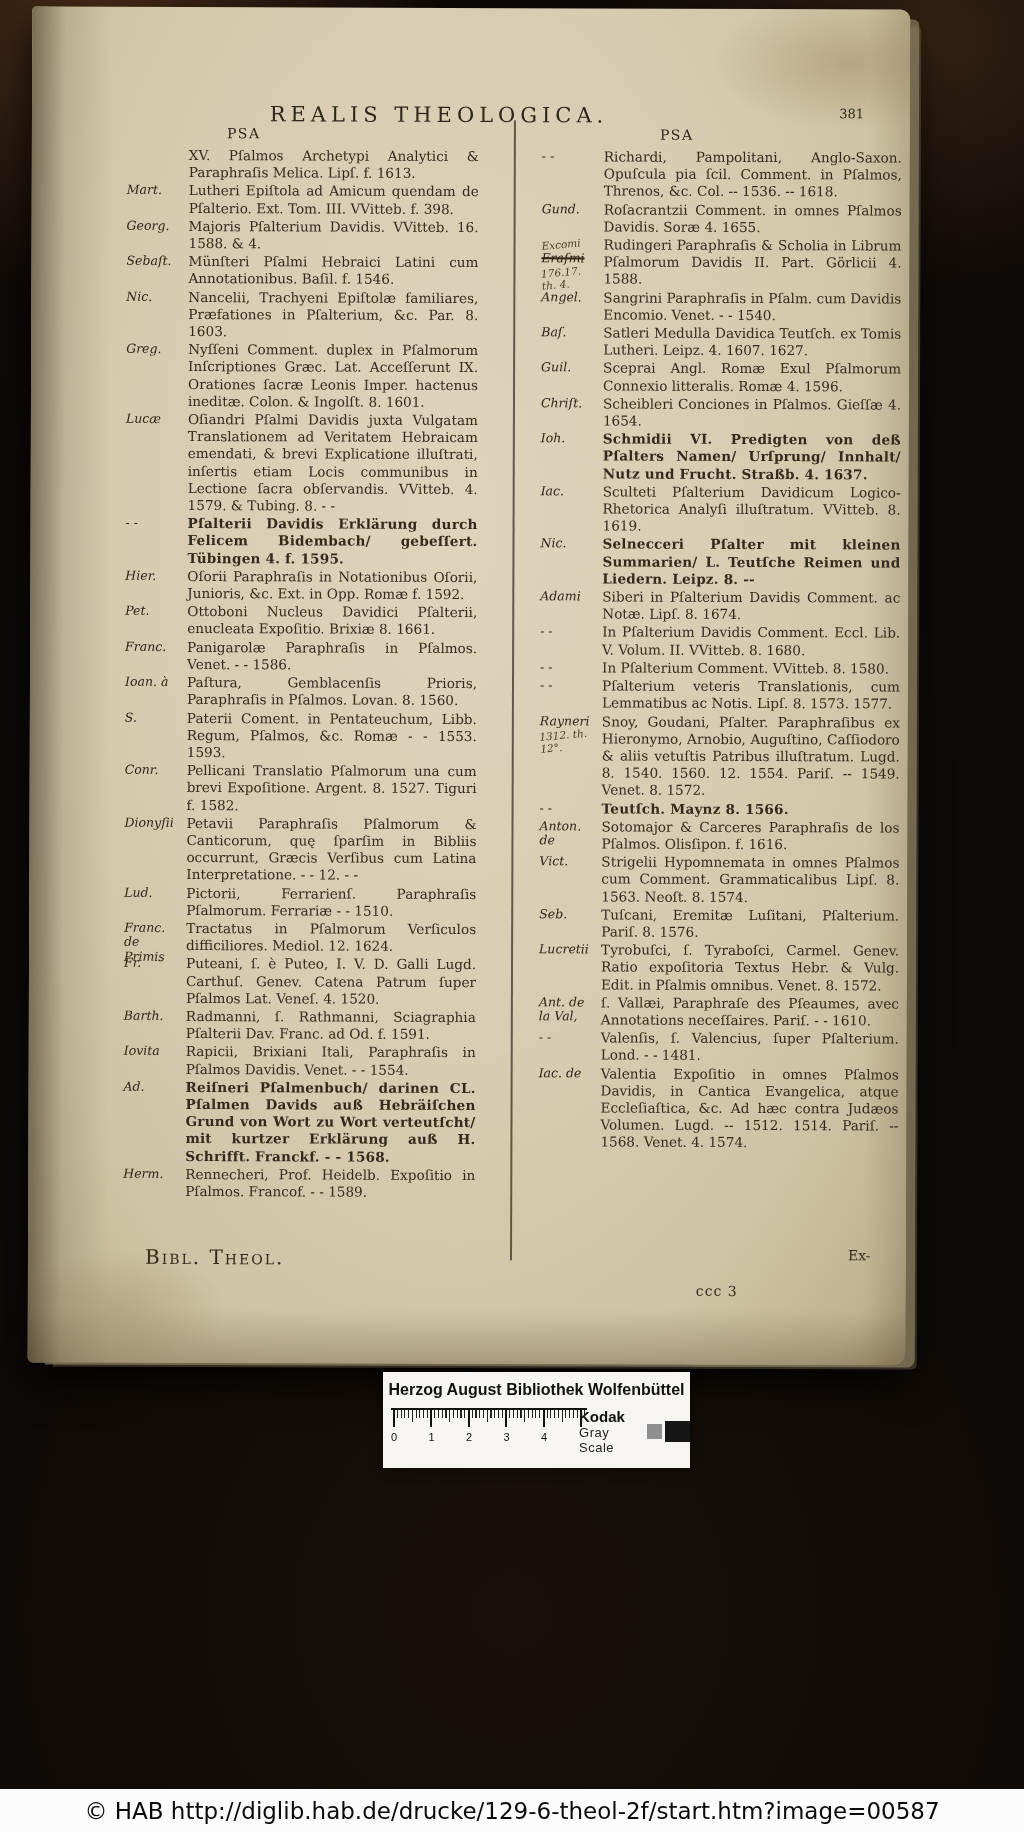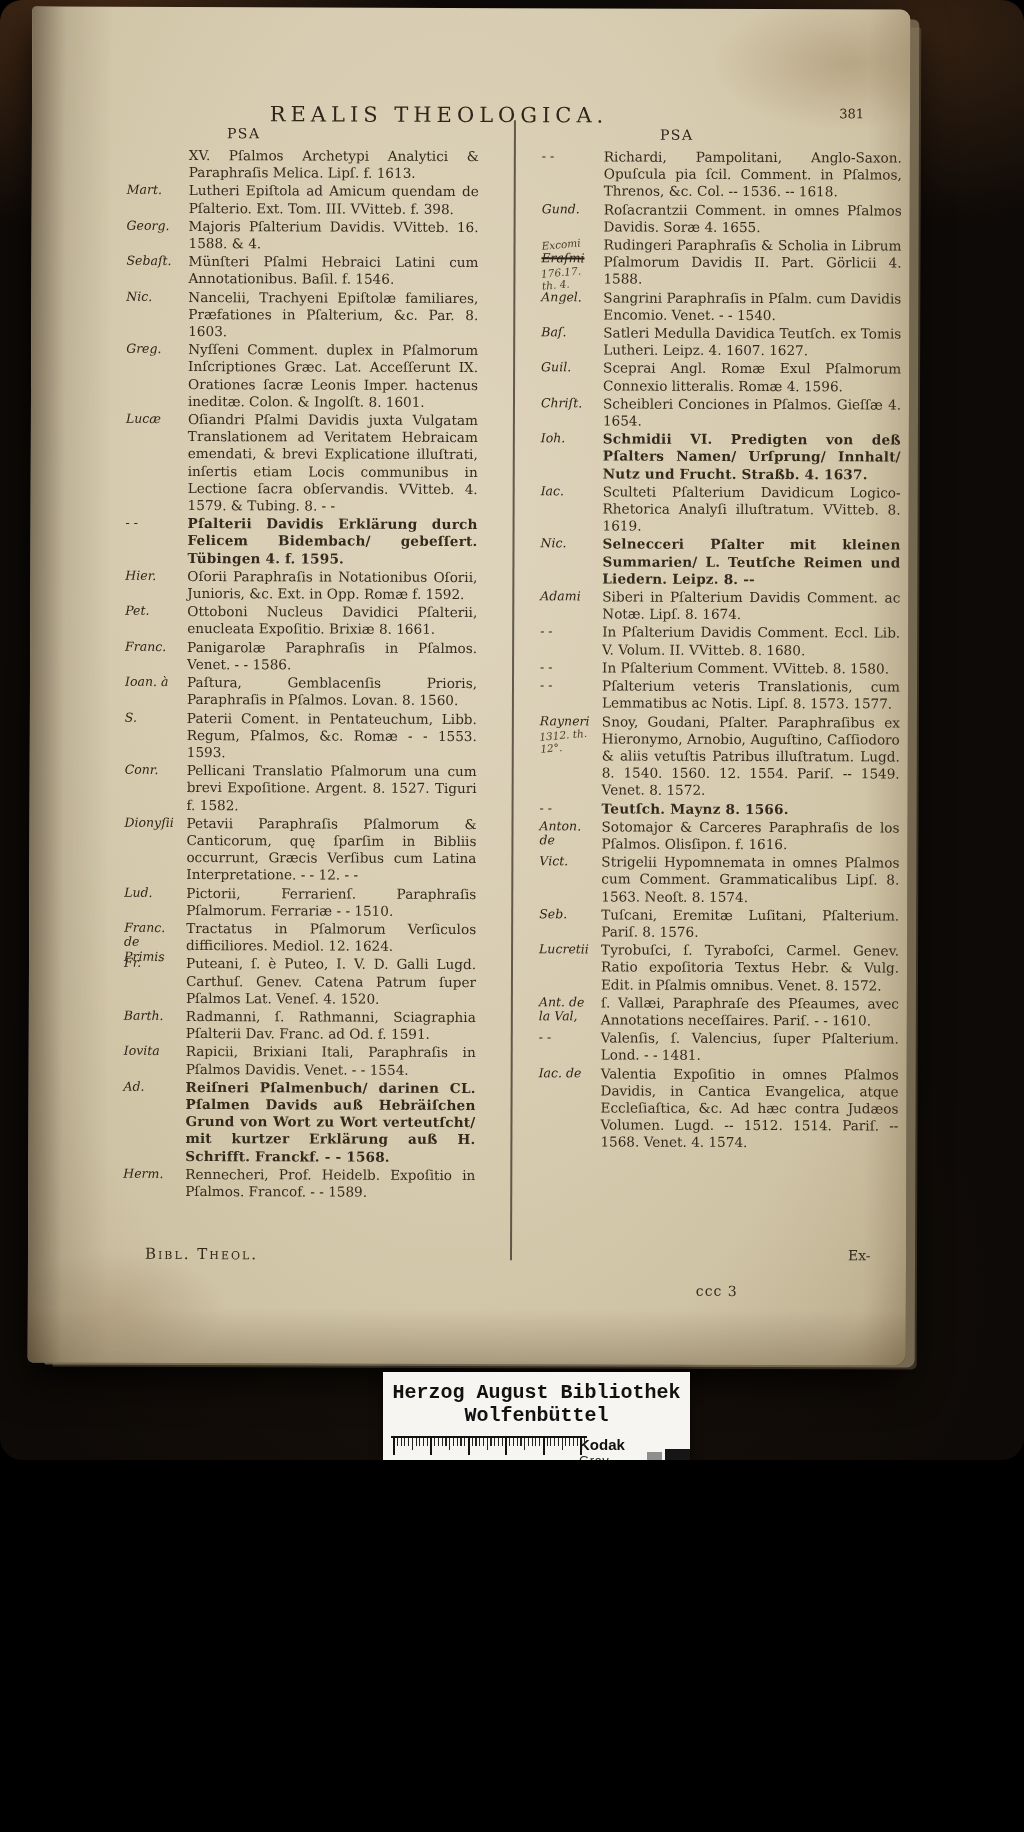--- a/index.html
+++ b/index.html
@@ -1,24 +1,23 @@
 <!DOCTYPE html>
 <html><head>
 <meta charset="utf-8">
 <style>
   html,body{margin:0;padding:0;background:#000;}
   .photo{
-    position:relative;width:1024px;height:1460px;overflow:hidden;
+    position:relative;width:1024px;height:1832px;overflow:hidden;
     font-family:"DejaVu Serif",serif;
     background:
       radial-gradient(ellipse 55% 25% at 10% 1%, rgba(146,88,45,0.45), transparent 60%),
       radial-gradient(ellipse 50% 22% at 90% 2%, rgba(125,78,40,0.35), transparent 60%),
       radial-gradient(ellipse 70% 40% at 50% 88%, rgba(55,38,22,0.25), transparent 70%),
       #0e0a07;
-    border-radius: 22px;
   }
   
   .book-page{
     position:absolute;left:30px;top:8px;width:878px;height:1356px;
     background:radial-gradient(ellipse at 48% 38%, #ded4bc 0%, #d8cdb2 45%, #cfc3a5 75%, #c0b393 92%, #ab9d7c 100%);
     border-radius:4px 10px 12px 5px;
     box-shadow:
       13px 6px 0 -4px rgba(156,142,112,0.6),
       18px 11px 0 -7px rgba(94,82,60,0.55),
       0 18px 40px rgba(0,0,0,0.85);
@@ -55,31 +54,31 @@
   .struck{text-decoration:line-through;text-decoration-thickness:1.5px;text-align:center;}
   .ink-note{
     display:block;font-size:10.5px;color:#4a3a26;font-style:italic;
     transform:rotate(-5deg);white-space:pre-line;margin:1px 0;line-height:1.1;
   }
   .entry-text{
     display:block;margin-left:62px;text-align:justify;
     font-size:13.6px;line-height:17.2px;
   }
   .entry-text.german{font-weight:bold;letter-spacing:0.2px;}
-  .footer-left{position:absolute;left:117px;top:1238px;font-variant:small-caps;letter-spacing:2px;font-size:15px;}
+  .footer-left{position:absolute;left:117px;top:1238px;font-variant:small-caps;letter-spacing:2px;font-size:20px;}
   .signature{position:absolute;left:668px;top:1274px;font-size:14px;letter-spacing:1px;}
   .catchword{position:absolute;left:820px;top:1238px;font-size:14px;}
   
   .banner{
     position:absolute;left:383px;top:1372px;width:307px;height:96px;
     background:#f6f5f1;box-shadow:0 0 10px rgba(0,0,0,0.6);
   }
   .banner-title{
     margin-top:9px;text-align:center;
-    font-family:Liberation Mono, monospace;font-weight:bold;font-size:20px;color:#111;
+    font-family:Liberation Sans, sans-serif;font-weight:bold;font-size:16px;color:#111;
   }
   .banner-row{display:flex;margin-top:9px;padding-left:8px;align-items:flex-start;}
   .ruler{position:relative;width:200px;height:48px;}
   .ruler::before{content:'';position:absolute;left:0;top:0;width:196px;height:2px;background:#111;}
   .ruler-ticks{position:absolute;left:2px;top:2px;width:192px;}
   .ruler-ticks.minor{height:8px;background:repeating-linear-gradient(to right,#222 0 1px,transparent 1px 3.75px);}
   .ruler-ticks.half{height:12px;background:repeating-linear-gradient(to right,#222 0 1px,transparent 1px 18.75px);}
   .ruler-ticks.cm{height:17px;background:repeating-linear-gradient(to right,#111 0 1.6px,transparent 1.6px 37.5px);}
   .ruler-numbers{
     position:absolute;top:23px;left:-1px;width:158px;

